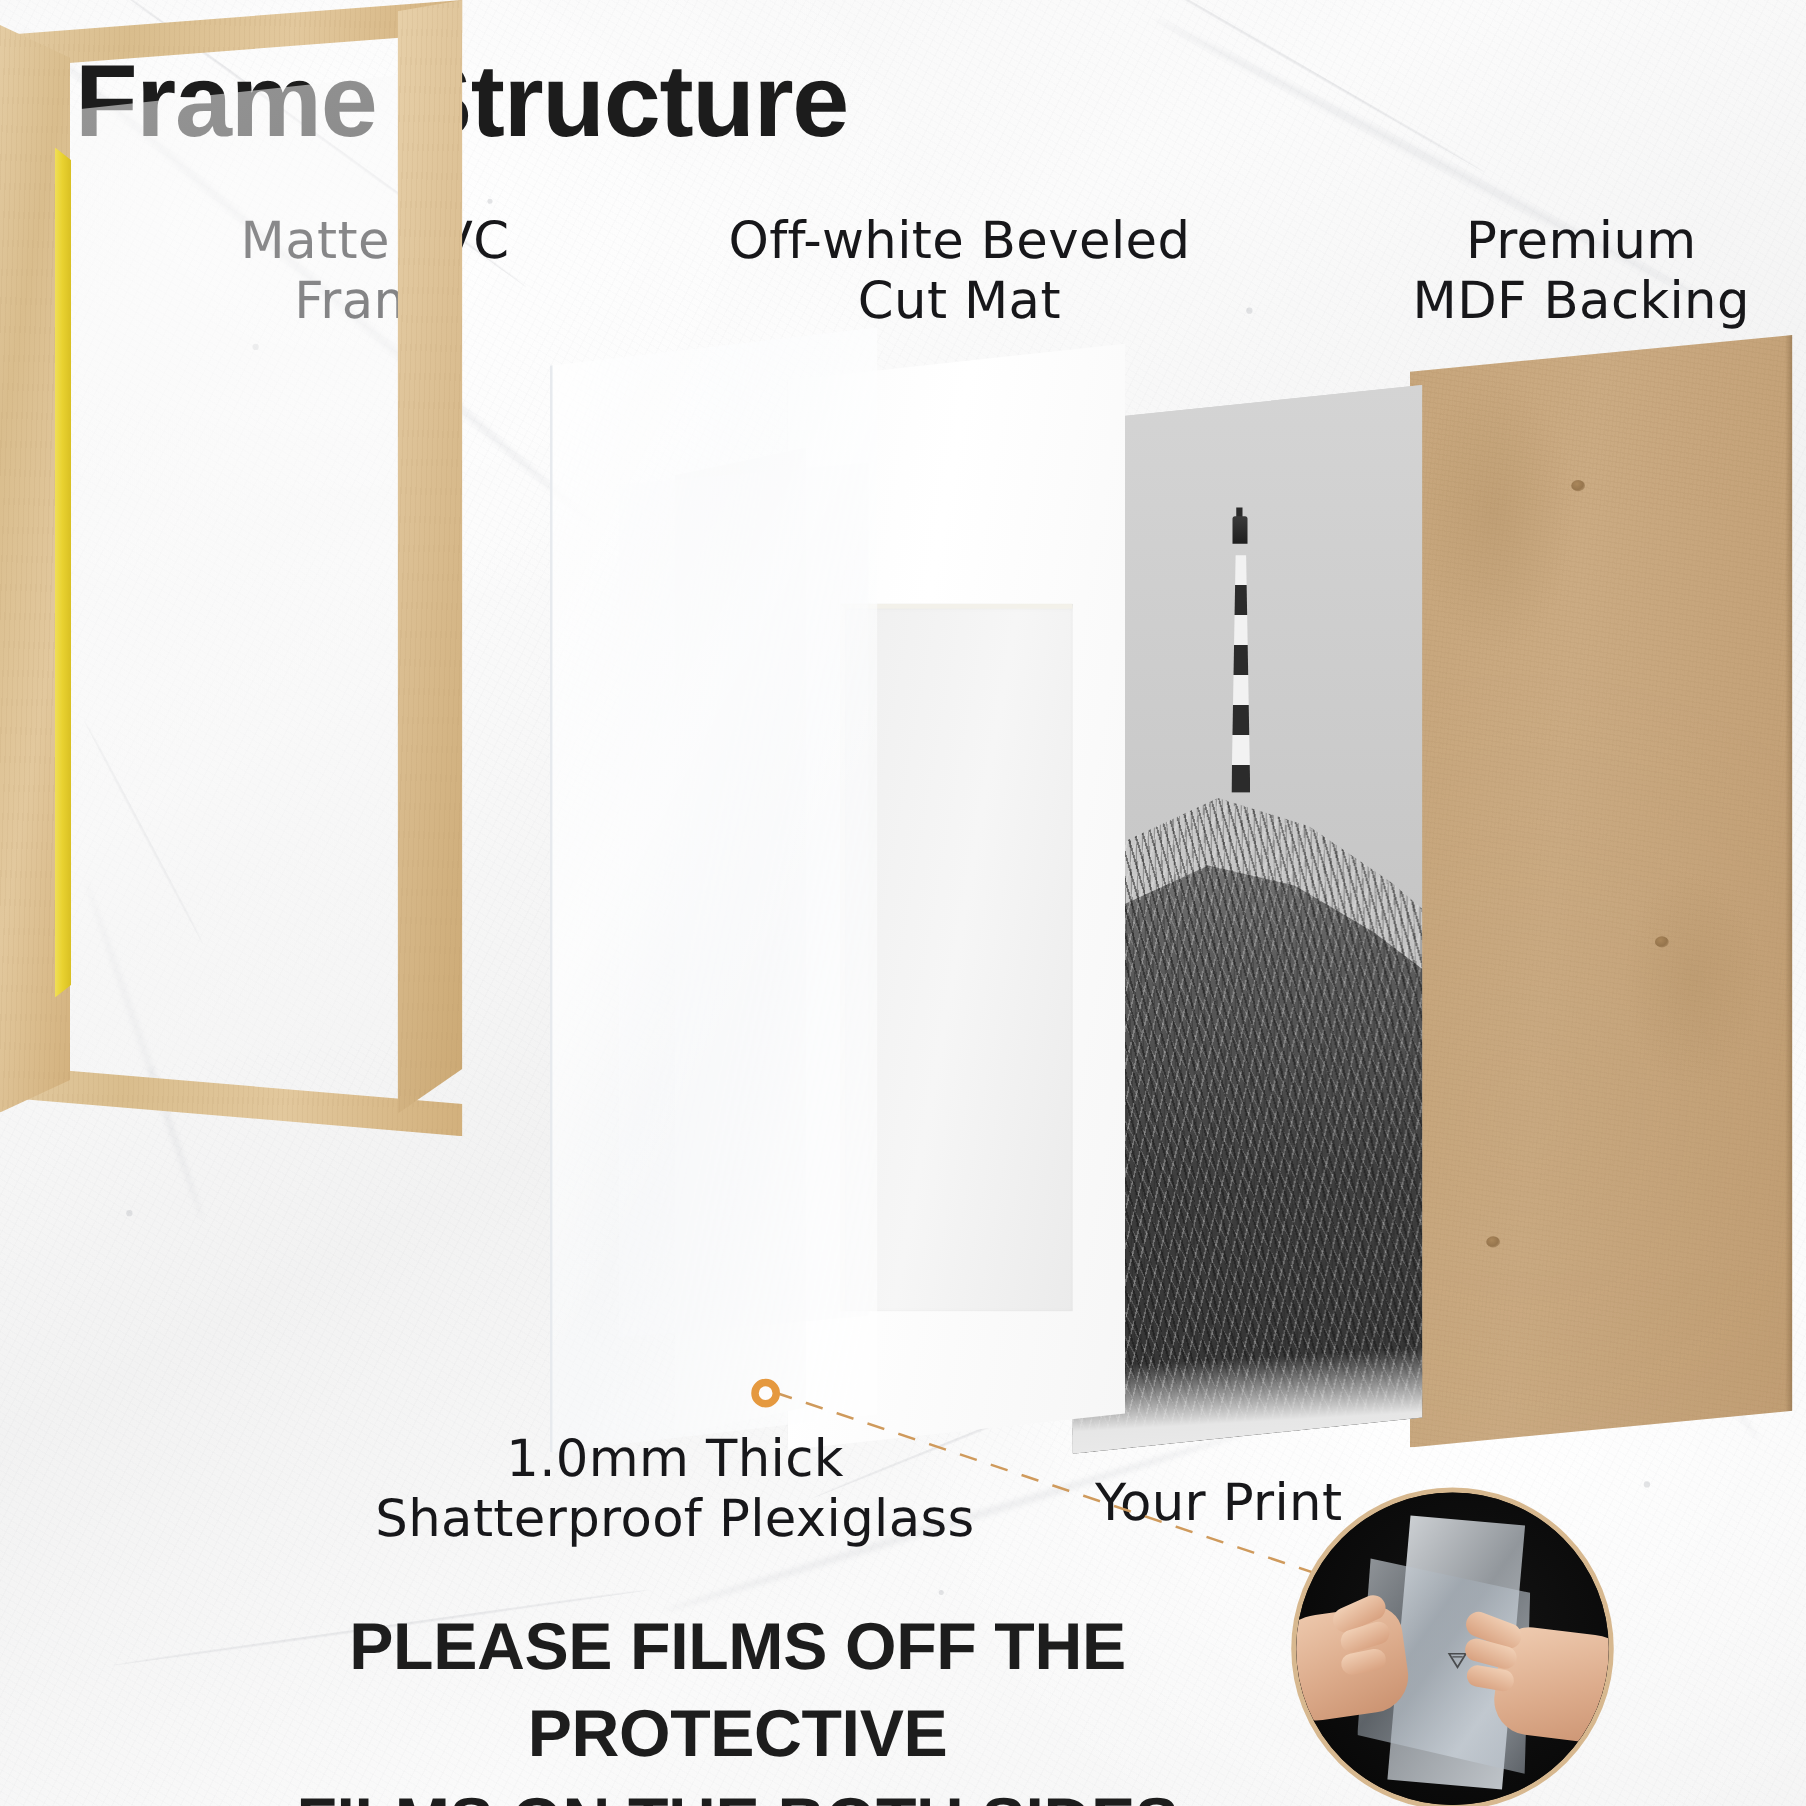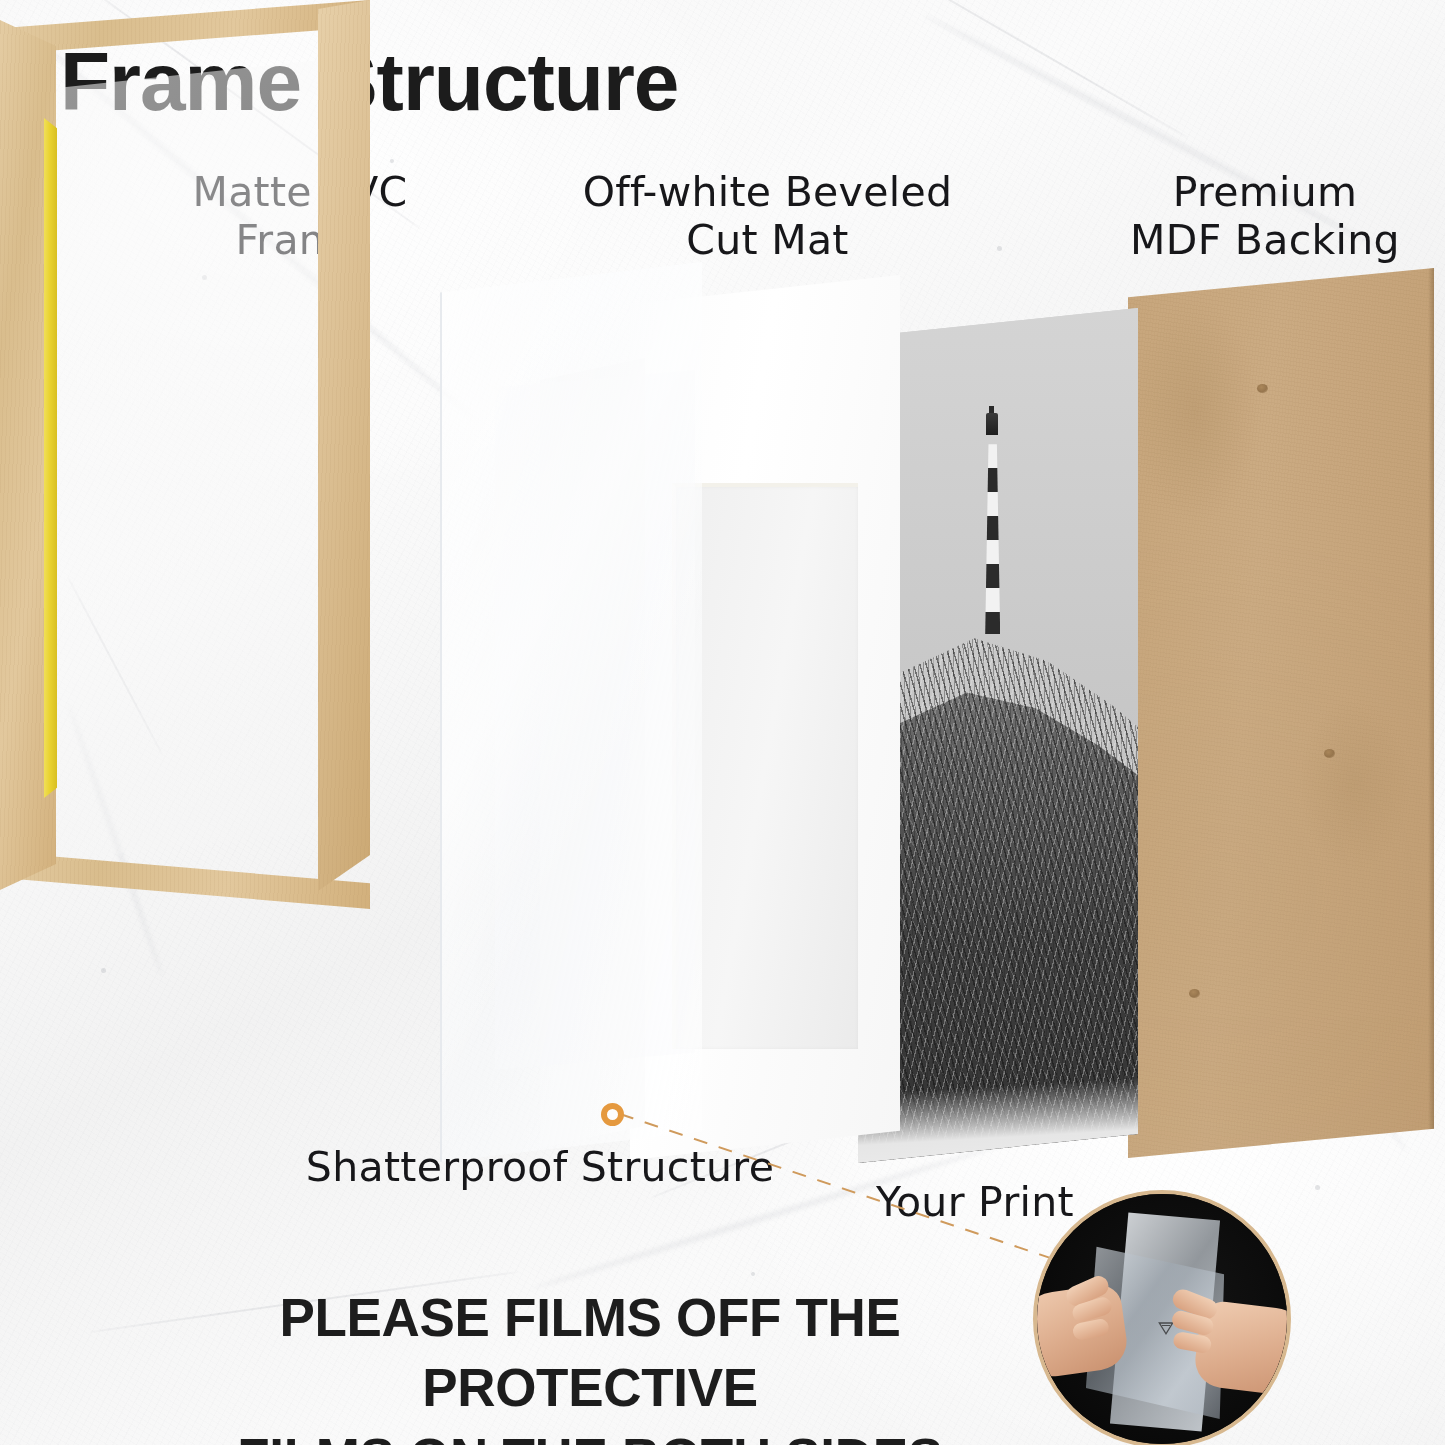--- a/index.html
+++ b/index.html
@@ -340,21 +340,22 @@
     <div class="rail" id="rail-left">
         <div class="wg"></div>
       </div>
     <div id="rabbet"></div>
     <div class="rail" id="rail-right">
         <div class="wg"></div>
       </div>
   </div>
 
   <div class="cap-b" id="cap-plexi">
-    <span>Shatterproof Structure</span>
+    <span>1.0mm Thick</span>
+    <span>Shatterproof Plexiglass</span>
   </div>
   <div class="cap-b" id="cap-print">
     <span>Your Print</span>
   </div>
 
   <div id="dash-line"></div>
   <div id="dot-marker"></div>
 
   <div id="warn">
     <span class="line">PLEASE FILMS OFF THE PROTECTIVE</span>

